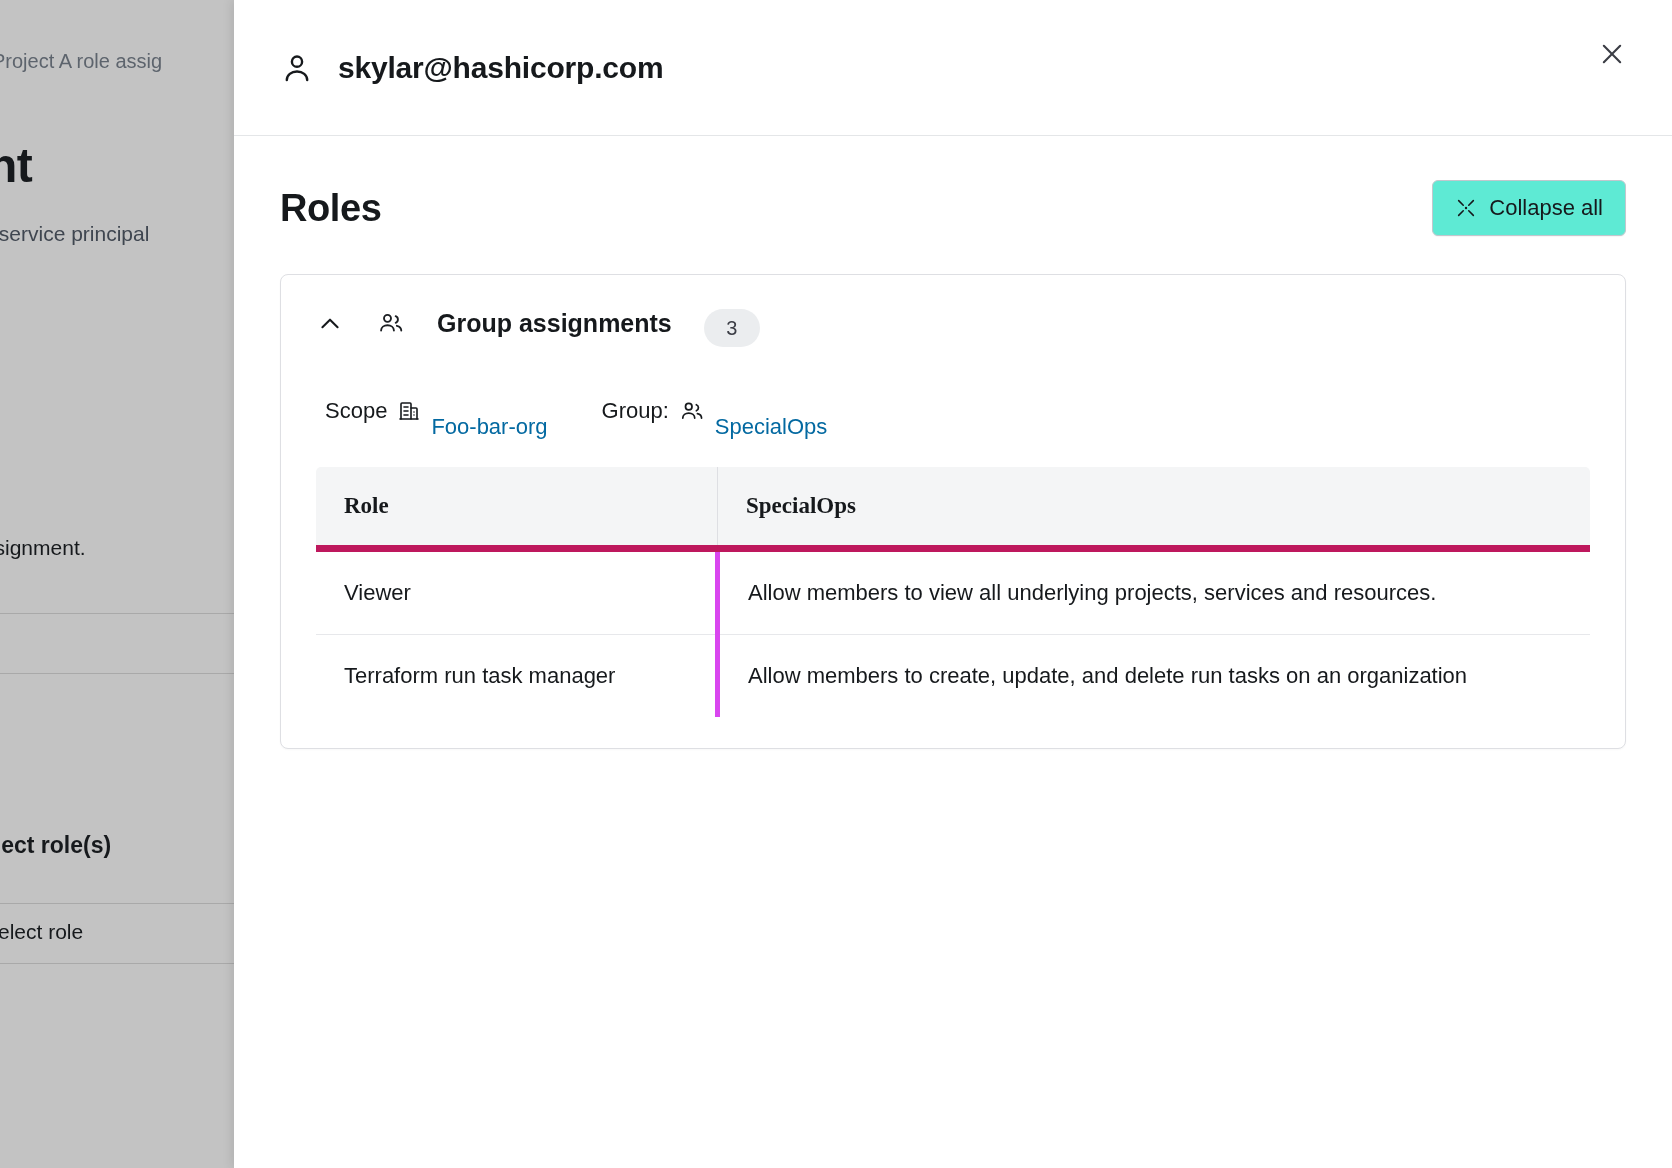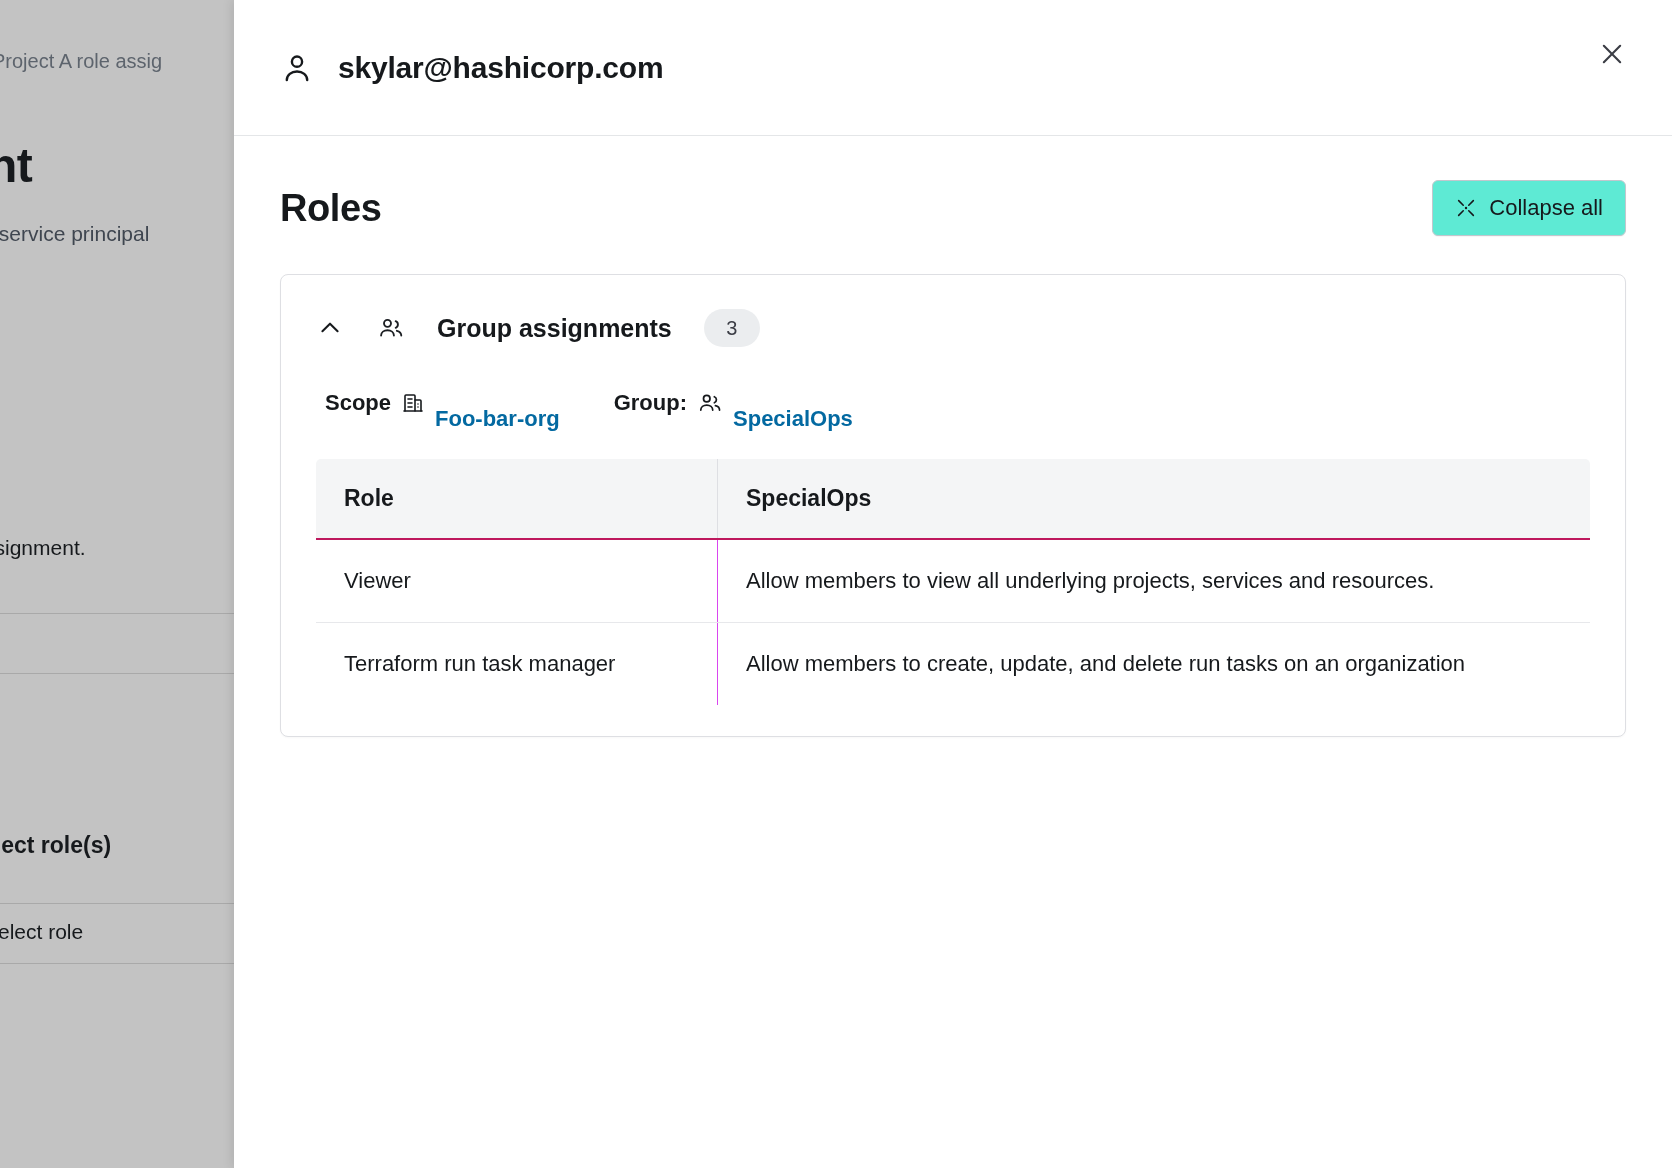--- a/index.html
+++ b/index.html
@@ -171,23 +171,23 @@
     border: 1px solid #dedfe3;
     border-radius: 8px;
     padding: 34px 34px 30px 34px;
     box-sizing: border-box;
     background: #ffffff;
     box-shadow: 0 1px 2px rgba(0,0,0,0.03);
   }
 
   .group-head {
     display: flex;
-    align-items: center;
+    align-items: flex-start;
     gap: 32px;
-    margin-bottom: 26px;
+    margin-bottom: 34px;
   }
   .chevron-btn {
     width: 30px;
     height: 30px;
     display: flex;
     align-items: center;
     justify-content: center;
     cursor: pointer;
     color: #16191c;
   }
@@ -214,52 +214,52 @@
     align-items: center;
     gap: 54px;
     margin: 0 0 26px 10px;
     font-size: 22px;
     color: #16191c;
   }
   .meta-item {
     display: inline-flex;
     align-items: center;
     gap: 10px;
-    font-weight: bold;
   }
   .meta-label { color: #16191c; }
   .meta-value { color: #0369a1; margin-top: 33px; }
 
   table.roles-table {
     width: 100%;
     border-collapse: collapse;
     border: 1px solid #dedfe3;
     border-radius: 6px;
     overflow: hidden;
     table-layout: fixed;
   }
   table.roles-table thead th {
     background: #f4f5f6;
     text-align: left;
     font-size: 23px;
     font-weight: bold;
     color: #16191c;
     padding: 26px 28px;
-    border-bottom: 2px solid #be185d;
+    border-bottom: 7px solid #be185d;
+    font-family: Liberation Serif, serif;
   }
   table.roles-table thead th.col-role { width: 345px; border-right: 1px solid #dedfe3; }
   table.roles-table tbody td {
     font-size: 22px;
     color: #16191c;
     padding: 24px 28px;
     border-bottom: 1px solid #e7e8eb;
     vertical-align: top;
     line-height: 1.55;
   }
-  table.roles-table tbody td.col-role { border-right: 1px solid #d946ef; }
+  table.roles-table tbody td.col-role { border-right: 5px solid #d946ef; }
   table.roles-table tbody tr:last-child td { border-bottom: none; }
 
   svg { display: block; }
 </style>
 </head>
 <body>
 
 <div class="backdrop">
   <div class="bg-crumb">Project A role assig</div>
   <div class="bg-title">nt</div>

